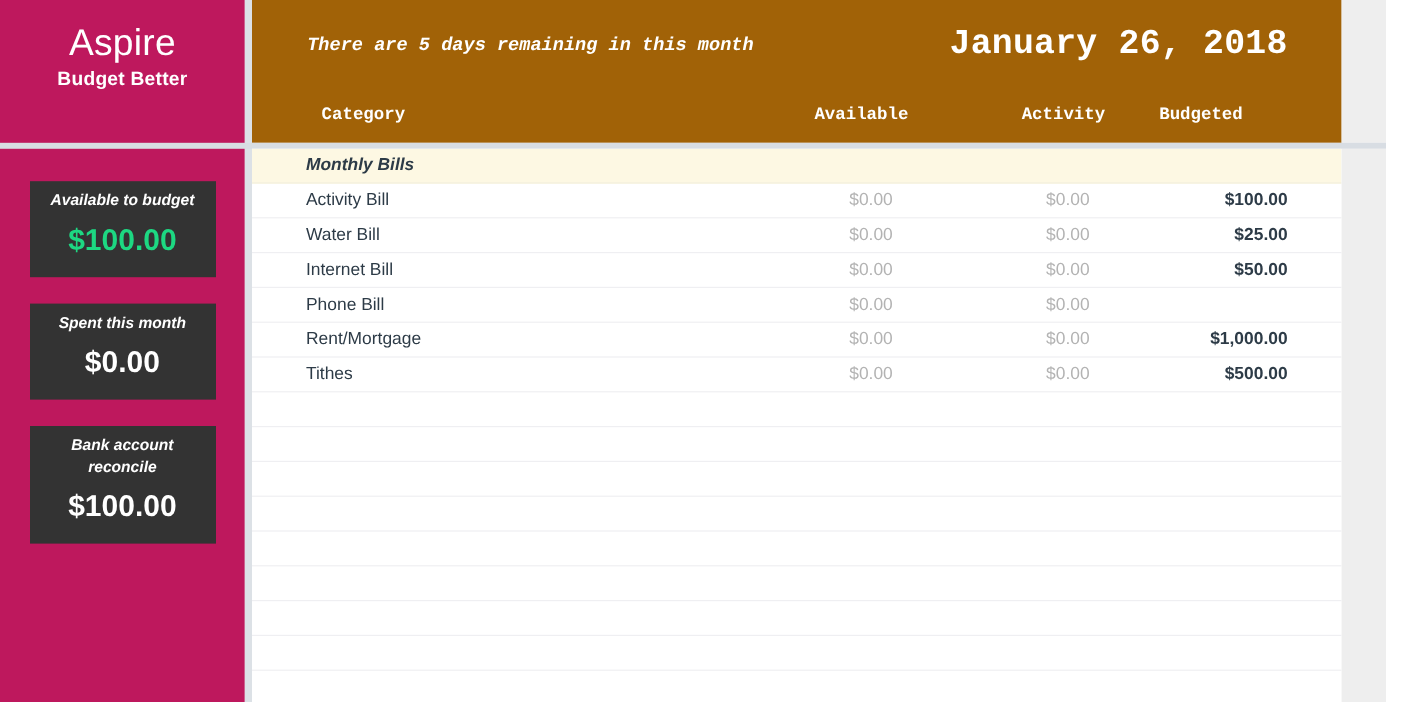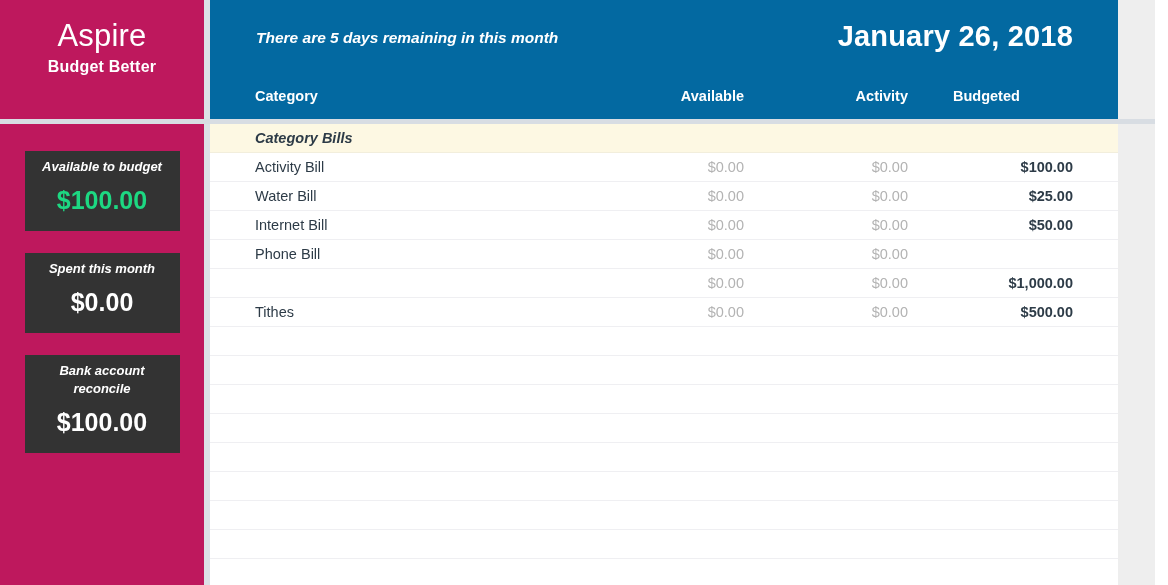--- a/index.html
+++ b/index.html
@@ -93,21 +93,22 @@
     height: 585px;
     background: #DCE1E6;
   }
 
   
   .header-band {
     position: absolute;
     left: 210px; top: 0;
     width: 908px;
     height: 119px;
-    background: #0369a1;
+    background: #a16207;
+    font-family: Liberation Mono, monospace;
   }
   .header-note {
     position: absolute;
     left: 46px; top: 29px;
     font-size: 15.5px;
     font-style: italic;
     font-weight: bold;
     color: #ffffff;
     white-space: nowrap;
   }
@@ -117,21 +118,21 @@
     font-size: 29px;
     font-weight: bold;
     color: #ffffff;
     white-space: nowrap;
     letter-spacing: 0.2px;
     text-align: center;
   }
 
   .col-headers {
     position: absolute;
-    left: 0; bottom: 0;
+    left: 13px; bottom: 0;
     width: 908px;
     height: 34px;
   }
   .col-headers span {
     position: absolute;
     top: 0;
     font-size: 14.5px;
     font-weight: bold;
     color: #ffffff;
     line-height: 22px;
@@ -265,21 +266,21 @@
       <span class="ch-budgeted">Budgeted</span>
     </div>
   </div>
   <div class="header-right-fill"></div>
   <div class="header-right-white"></div>
   <div class="header-divider"></div>
   <div class="header-divider-right"></div>
 
   <div class="table-area" id="table-area">
       <div class="row group">
-        <span class="cell c-category">Category Bills</span>
+        <span class="cell c-category">Monthly Bills</span>
       </div>
       <div class="row">
         <span class="cell c-category">Activity Bill</span>
         <span class="cell c-available">$0.00</span>
         <span class="cell c-activity">$0.00</span>
         <span class="cell c-budgeted">$100.00</span>
       </div>
       <div class="row">
         <span class="cell c-category">Water Bill</span>
         <span class="cell c-available">$0.00</span>
@@ -291,20 +292,21 @@
         <span class="cell c-available">$0.00</span>
         <span class="cell c-activity">$0.00</span>
         <span class="cell c-budgeted">$50.00</span>
       </div>
       <div class="row">
         <span class="cell c-category">Phone Bill</span>
         <span class="cell c-available">$0.00</span>
         <span class="cell c-activity">$0.00</span>
       </div>
       <div class="row">
+        <span class="cell c-category">Rent/Mortgage</span>
         <span class="cell c-available">$0.00</span>
         <span class="cell c-activity">$0.00</span>
         <span class="cell c-budgeted">$1,000.00</span>
       </div>
       <div class="row">
         <span class="cell c-category">Tithes</span>
         <span class="cell c-available">$0.00</span>
         <span class="cell c-activity">$0.00</span>
         <span class="cell c-budgeted">$500.00</span>
       </div>

